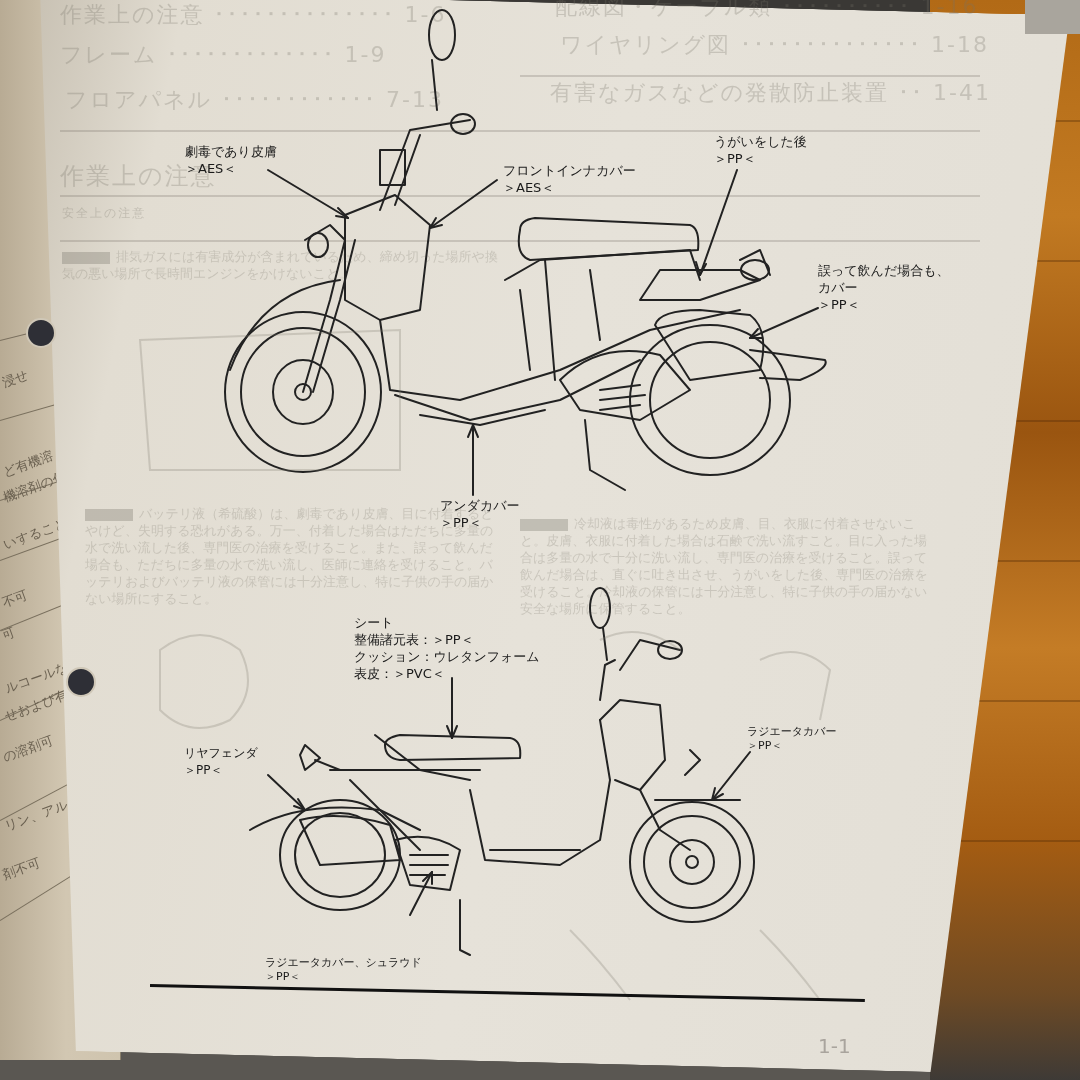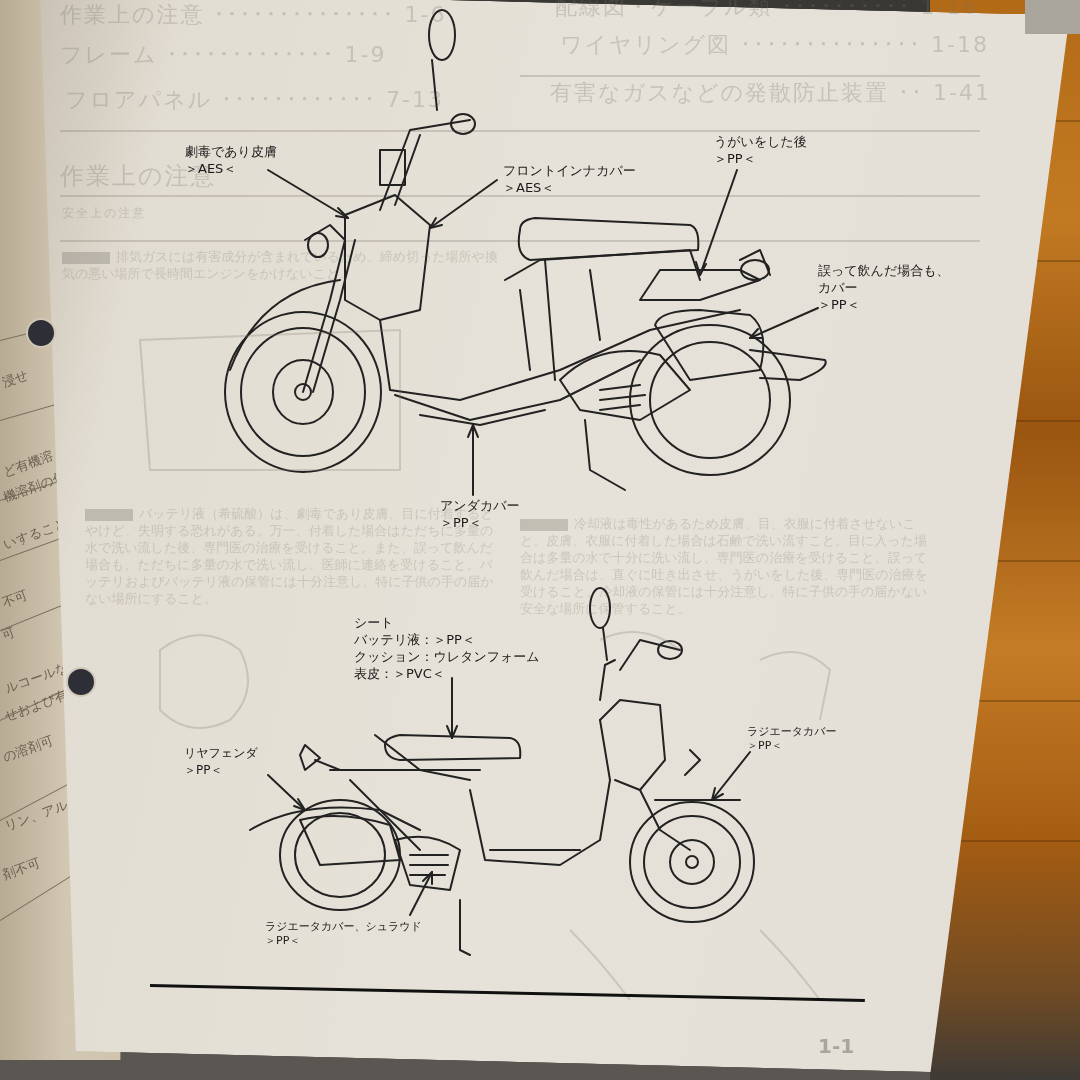--- a/index.html
+++ b/index.html
@@ -20,21 +20,21 @@
         clip-path:polygon(0 0,100% 0,89% 100%,6% 100%);}
   .hole{position:absolute;width:26px;height:26px;border-radius:50%;background:#2e2f36;border:2px solid #cfc7b7;}
   .ghost{position:absolute;color:rgba(120,115,105,.28);font-size:22px;white-space:nowrap;letter-spacing:2px;}
   .ghost-sm{position:absolute;color:rgba(120,115,105,.25);font-size:13px;line-height:17px;width:420px;}
   .ghost-line{position:absolute;height:2px;background:rgba(110,105,95,.25);}
   .warn-box{display:inline-block;width:48px;height:12px;background:rgba(110,105,95,.3);margin-right:6px;vertical-align:middle;}
   .label{position:absolute;font-size:13px;line-height:17px;color:#1a1a1a;white-space:nowrap;}
   .label .mat{display:block;font-size:13px;}
   svg.draw{position:absolute;left:0;top:0;}
   .footer-line{position:absolute;left:150px;top:984px;width:715px;height:3px;background:#111;transform:rotate(1.2deg);transform-origin:left;}
-  .page-num{position:absolute;left:818px;top:1034px;font-size:20px;font-weight:bold;color:rgba(120,115,110,.55);}
+  .page-num{position:absolute;left:818px;top:1034px;font-size:20px;font-weight:normal;color:rgba(120,115,110,.55);}
   .tab-marker{position:absolute;left:1025px;top:0;width:55px;height:34px;background:#a9a59d;}
 </style>
 </head>
 <body>
 
 <div class="table-bottom"></div>
 <div class="wood">
   <div class="grain" style="top:120px"></div>
     <div class="grain" style="top:260px"></div>
   <div class="grain" style="top:420px"></div>
@@ -206,31 +206,31 @@
   <span class="mat">カバー</span>
   <span class="mat">＞PP＜</span>
 </div>
 <div class="label" style="left:440px;top:497px">
   <span>アンダカバー</span>
   <span class="mat">＞PP＜</span>
 </div>
 
 <div class="label" style="left:354px;top:614px">
   <span>シート</span>
-  <span class="mat">バッテリ液：＞PP＜</span>
+  <span class="mat">整備諸元表：＞PP＜</span>
   <span class="mat">クッション：ウレタンフォーム</span>
   <span class="mat">表皮：＞PVC＜</span>
 </div>
 <div class="label" style="left:184px;top:745px;font-size:12px">
   <span>リヤフェンダ</span>
   <span class="mat" style="font-size:12px">＞PP＜</span>
 </div>
 <div class="label" style="left:747px;top:725px;font-size:11px;line-height:14px">
   <span>ラジエータカバー</span>
   <span class="mat" style="font-size:11px">＞PP＜</span>
 </div>
-<div class="label" style="left:265px;top:920px;font-size:11px;line-height:14px">
+<div class="label" style="left:265px;top:956px;font-size:11px;line-height:14px">
   <span>ラジエータカバー、シュラウド</span>
   <span class="mat" style="font-size:11px">＞PP＜</span>
 </div>
 
 <div class="footer-line"></div>
 <div class="page-num">1-1</div>
 
 </body></html>

